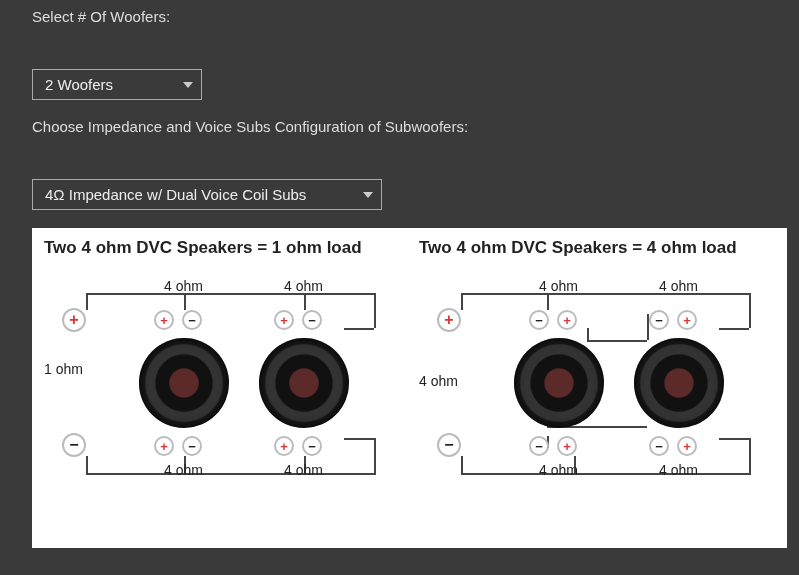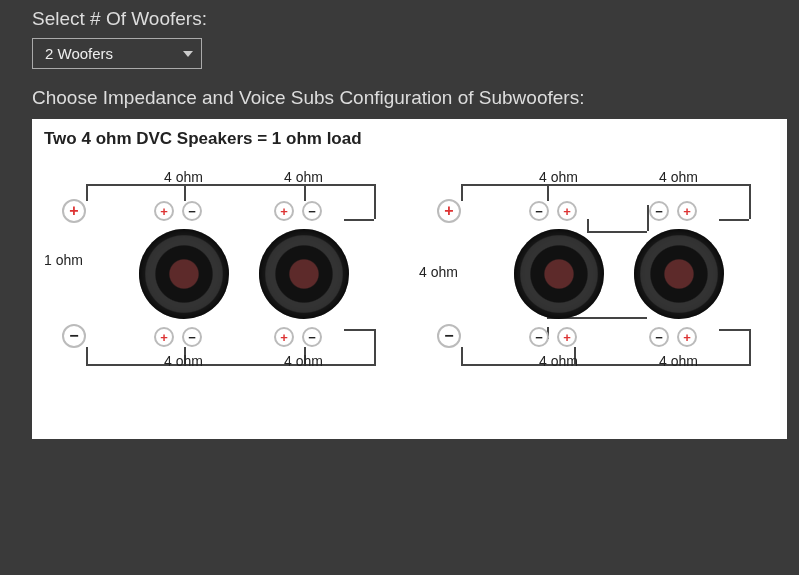--- a/index.html
+++ b/index.html
@@ -17,38 +17,39 @@
     font-size: 20px;
     font-weight: bold;
     margin-bottom: 12px;
   }
   .intro {
     font-size: 15px;
     color: #ddd;
     margin: 0 0 18px 22px;
   }
   .field-label {
-    font-size: 19px;
+    font-size: 15px;
     color: #ddd;
     margin: 0 0 8px 22px;
   }
   .select-wrap {
     margin: 0 0 18px 22px;
   }
   .faux-select {
     display: inline-flex;
     align-items: center;
     justify-content: space-between;
     border: 1px solid #aaa;
     background: #3a3a3a;
     color: #eee;
     font-size: 15px;
     padding: 6px 8px 6px 12px;
     cursor: pointer;
     min-width: 170px;
+    margin-top: 36px;
   }
   .faux-select.wide { min-width: 350px; }
   .caret {
     width: 0; height: 0;
     border-left: 5px solid transparent;
     border-right: 5px solid transparent;
     border-top: 6px solid #ccc;
     margin-left: 10px;
   }
   
@@ -105,20 +106,26 @@
 
   <div class="field-label">Select # Of Woofers:</div>
   <div class="select-wrap">
     <div class="faux-select">
       <span>2 Woofers</span>
       <span class="caret"></span>
     </div>
   </div>
 
   <div class="field-label">Choose Impedance and Voice Subs Configuration of Subwoofers:</div>
+  <div class="select-wrap">
+    <div class="faux-select wide">
+      <span>4Ω Impedance w/ Dual Voice Coil Subs</span>
+      <span class="caret"></span>
+    </div>
+  </div>
 
   <div class="diagram-panel">
     <div class="diagram-row">
 
       <div class="diagram">
         <div class="dtitle">Two 4 ohm DVC Speakers = 1 ohm load</div>
 
         <div class="term red" style="left:18px; top:70px;">+</div>
         <div class="term blk" style="left:18px; top:195px;">−</div>
         <div class="lbl" style="left:0px; top:123px;">1 ohm</div>
@@ -148,20 +155,21 @@
         <div class="lbl" style="left:240px; top:40px;">4 ohm</div>
         <div class="term sm red" style="left:230px; top:72px;">+</div>
         <div class="term sm blk" style="left:258px; top:72px;">−</div>
         <div class="speaker" style="left:215px; top:100px;"></div>
         <div class="term sm red" style="left:230px; top:198px;">+</div>
         <div class="term sm blk" style="left:258px; top:198px;">−</div>
         <div class="lbl" style="left:240px; top:224px;">4 ohm</div>
       </div>
 
       <div class="diagram">
+        <div class="dtitle">Two 4 ohm DVC Speakers = 4 ohm load</div>
 
         <div class="term red" style="left:18px; top:70px;">+</div>
         <div class="term blk" style="left:18px; top:195px;">−</div>
         <div class="lbl" style="left:0px; top:135px;">4 ohm</div>
 
         <div class="wire wireH" style="left:42px; top:55px; width:290px;"></div>
         <div class="wire wireV" style="left:42px; top:55px; height:17px;"></div>
         <div class="wire wireV" style="left:128px; top:55px; height:17px;"></div>
         <div class="wire wireV" style="left:330px; top:55px; height:35px;"></div>
         <div class="wire wireH" style="left:300px; top:90px; width:30px;"></div>

